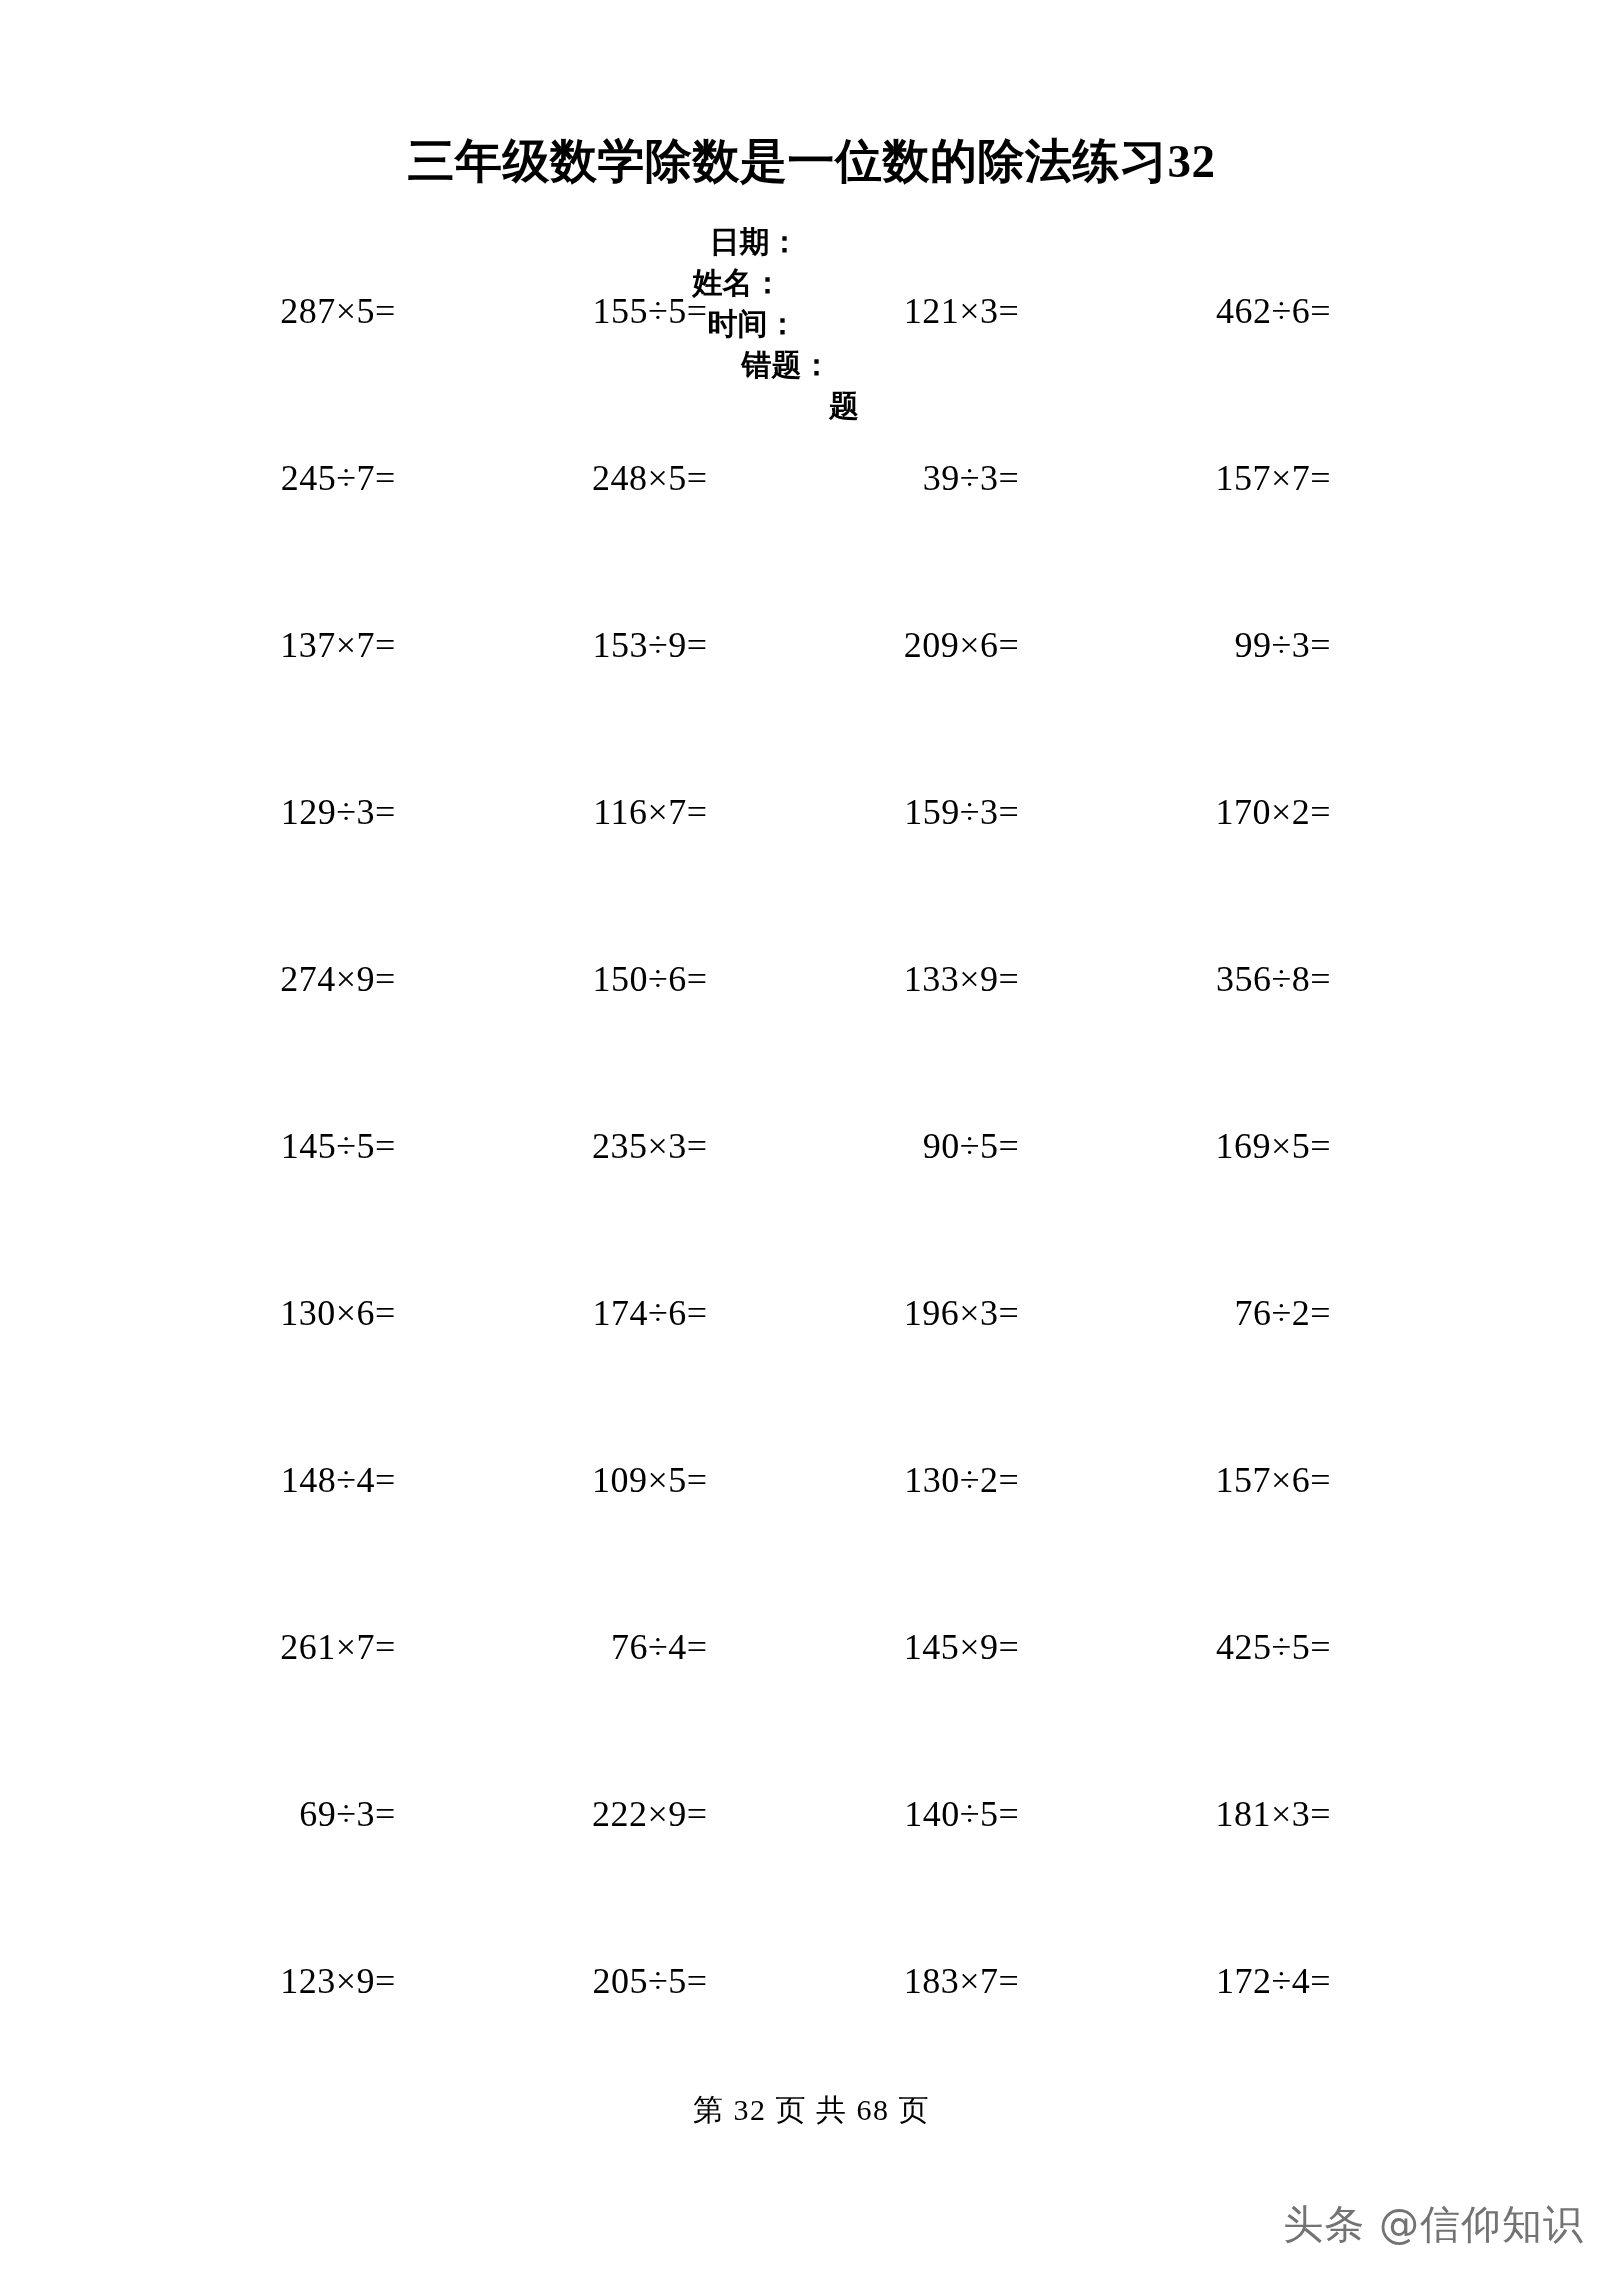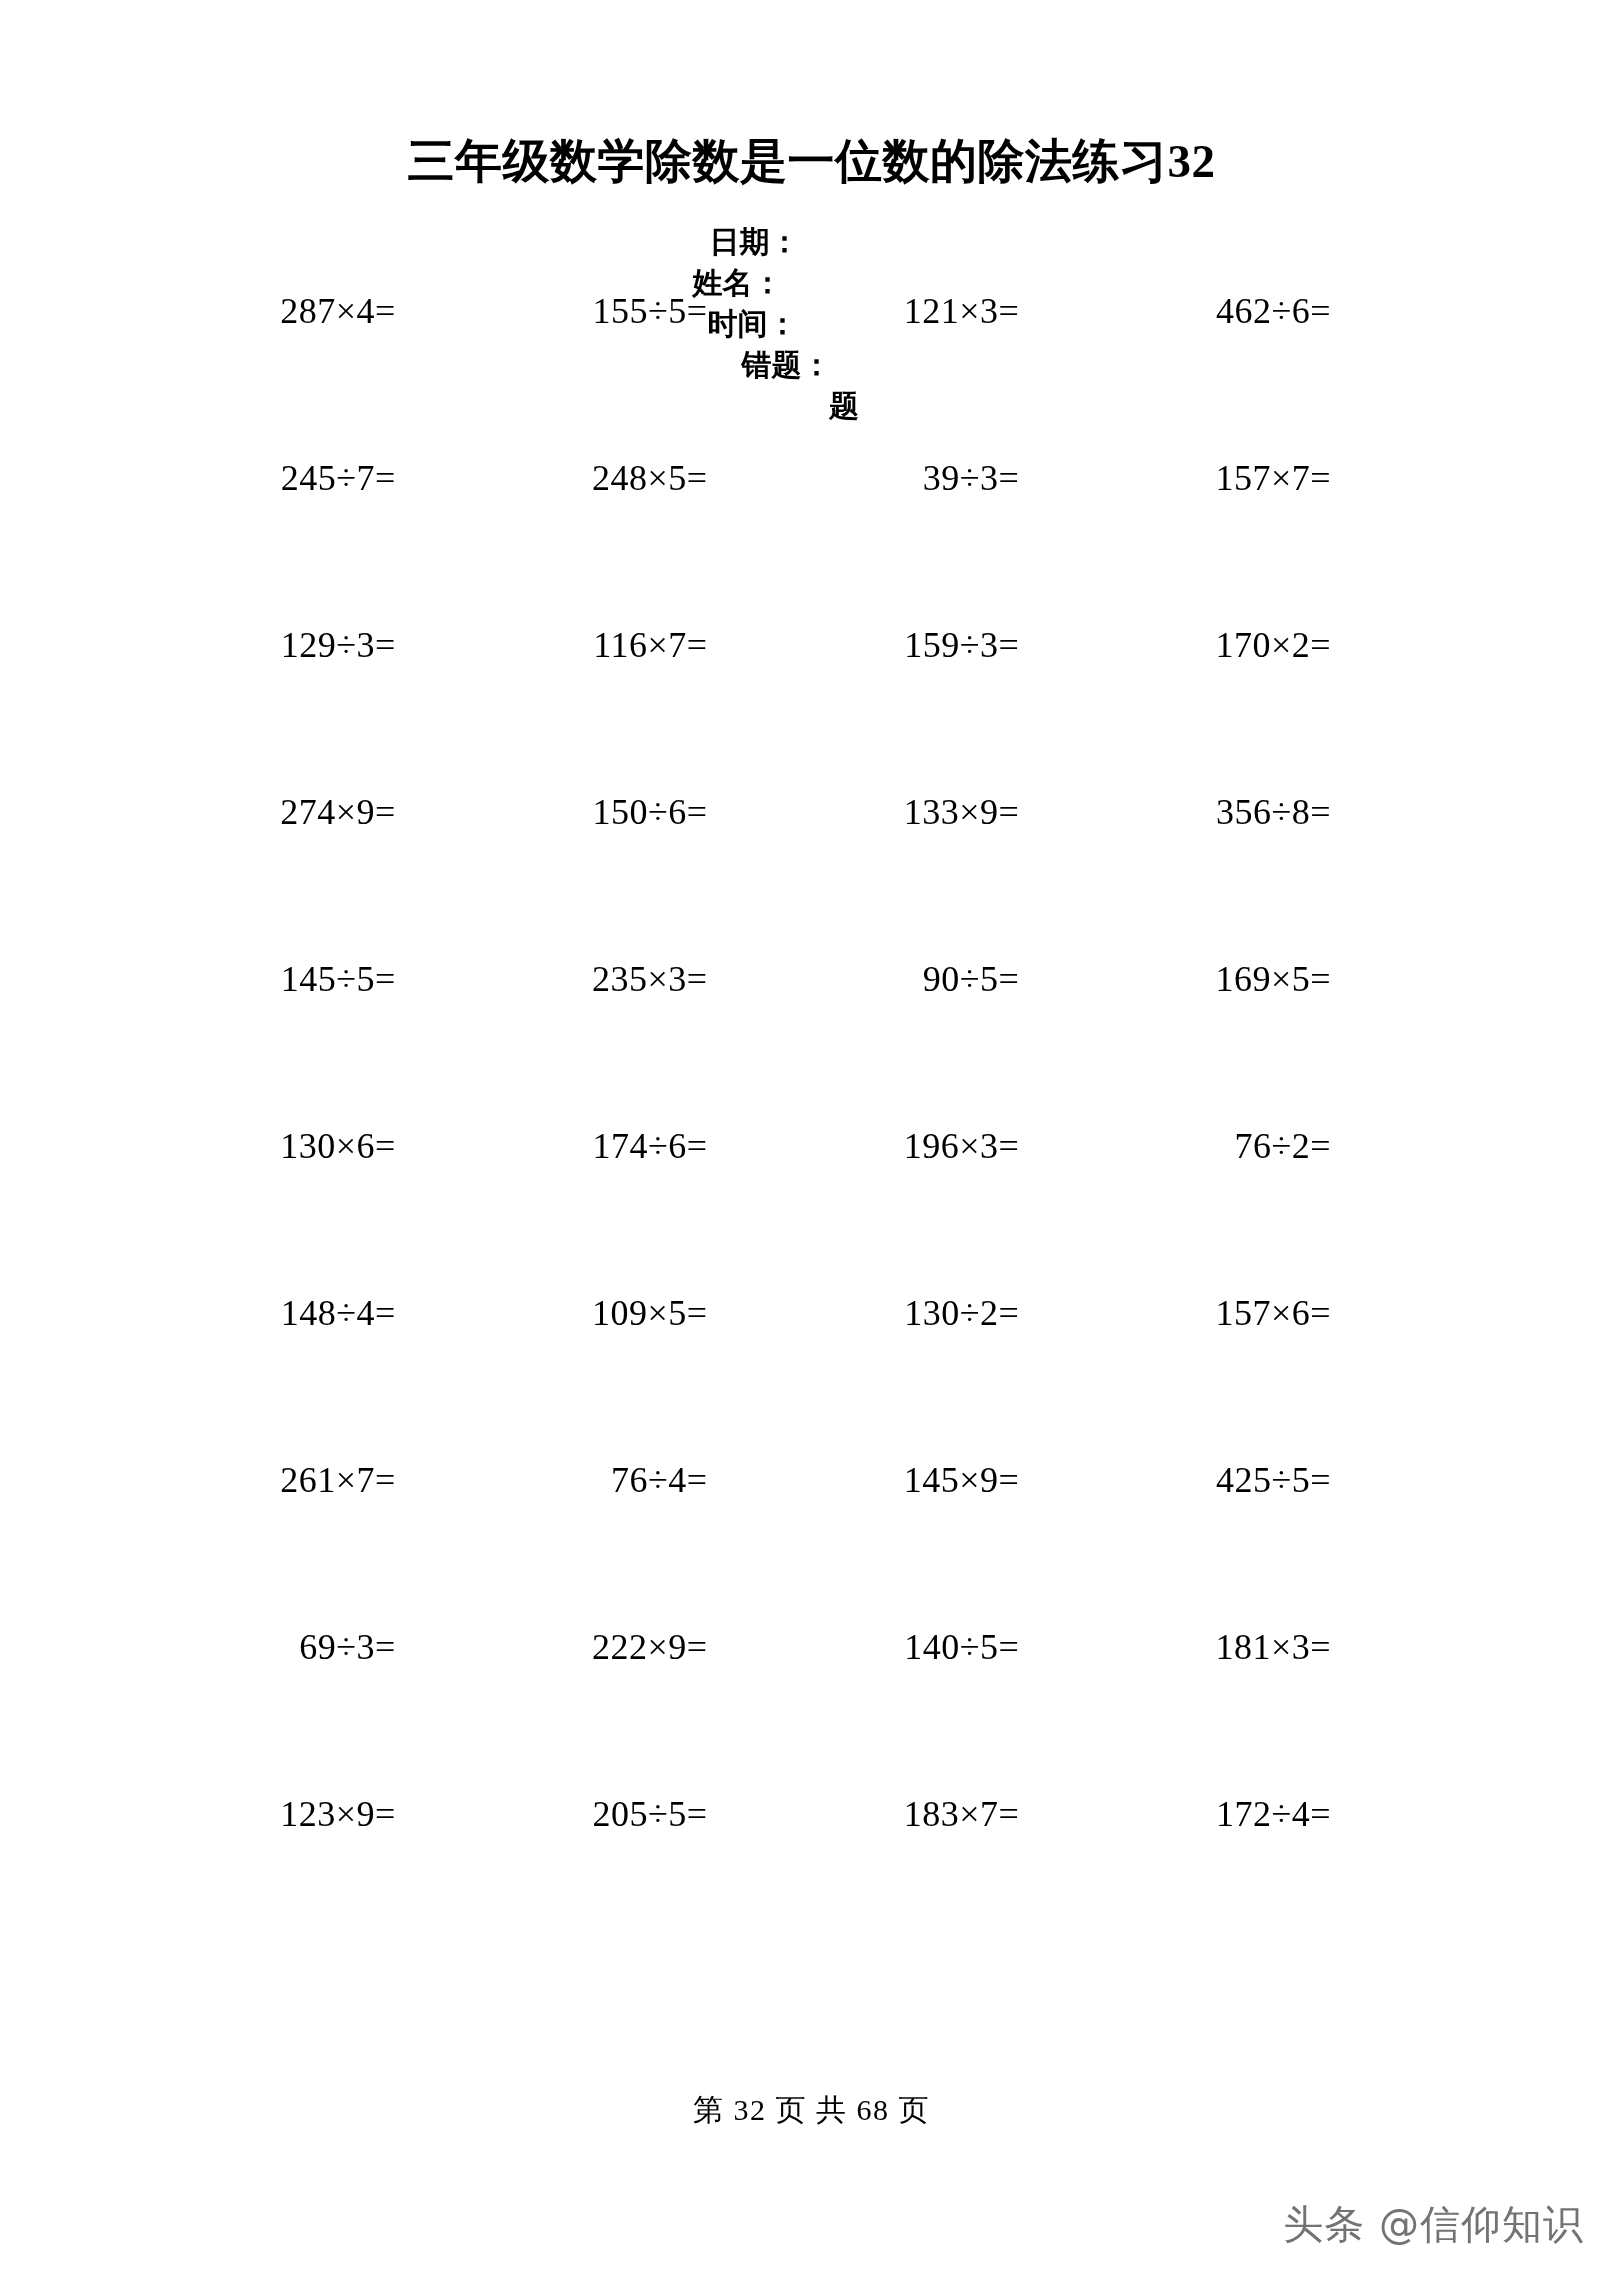--- a/index.html
+++ b/index.html
@@ -119,32 +119,38 @@
   <div class="header-row">
     <span class="header-cell hc-date">日期：</span>
     <span class="header-cell hc-name">姓名：</span>
     <span class="header-cell hc-time">时间：</span>
     <span class="header-cell hc-wrong">错题：</span>
     <span class="header-cell hc-unit">题</span>
   </div>
 
   <div class="grid" id="problem-grid">
       <div class="prow">
-        <div class="pcell">287×4=</div>
+        <div class="pcell">287×5=</div>
         <div class="pcell">155÷5=</div>
         <div class="pcell">121×3=</div>
         <div class="pcell">462÷6=</div>
       </div>
       <div class="prow">
         <div class="pcell">245÷7=</div>
         <div class="pcell">248×5=</div>
         <div class="pcell">39÷3=</div>
         <div class="pcell">157×7=</div>
       </div>
       <div class="prow">
+        <div class="pcell">137×7=</div>
+        <div class="pcell">153÷9=</div>
+        <div class="pcell">209×6=</div>
+        <div class="pcell">99÷3=</div>
+      </div>
+      <div class="prow">
         <div class="pcell">129÷3=</div>
         <div class="pcell">116×7=</div>
         <div class="pcell">159÷3=</div>
         <div class="pcell">170×2=</div>
       </div>
       <div class="prow">
         <div class="pcell">274×9=</div>
         <div class="pcell">150÷6=</div>
         <div class="pcell">133×9=</div>
         <div class="pcell">356÷8=</div>

